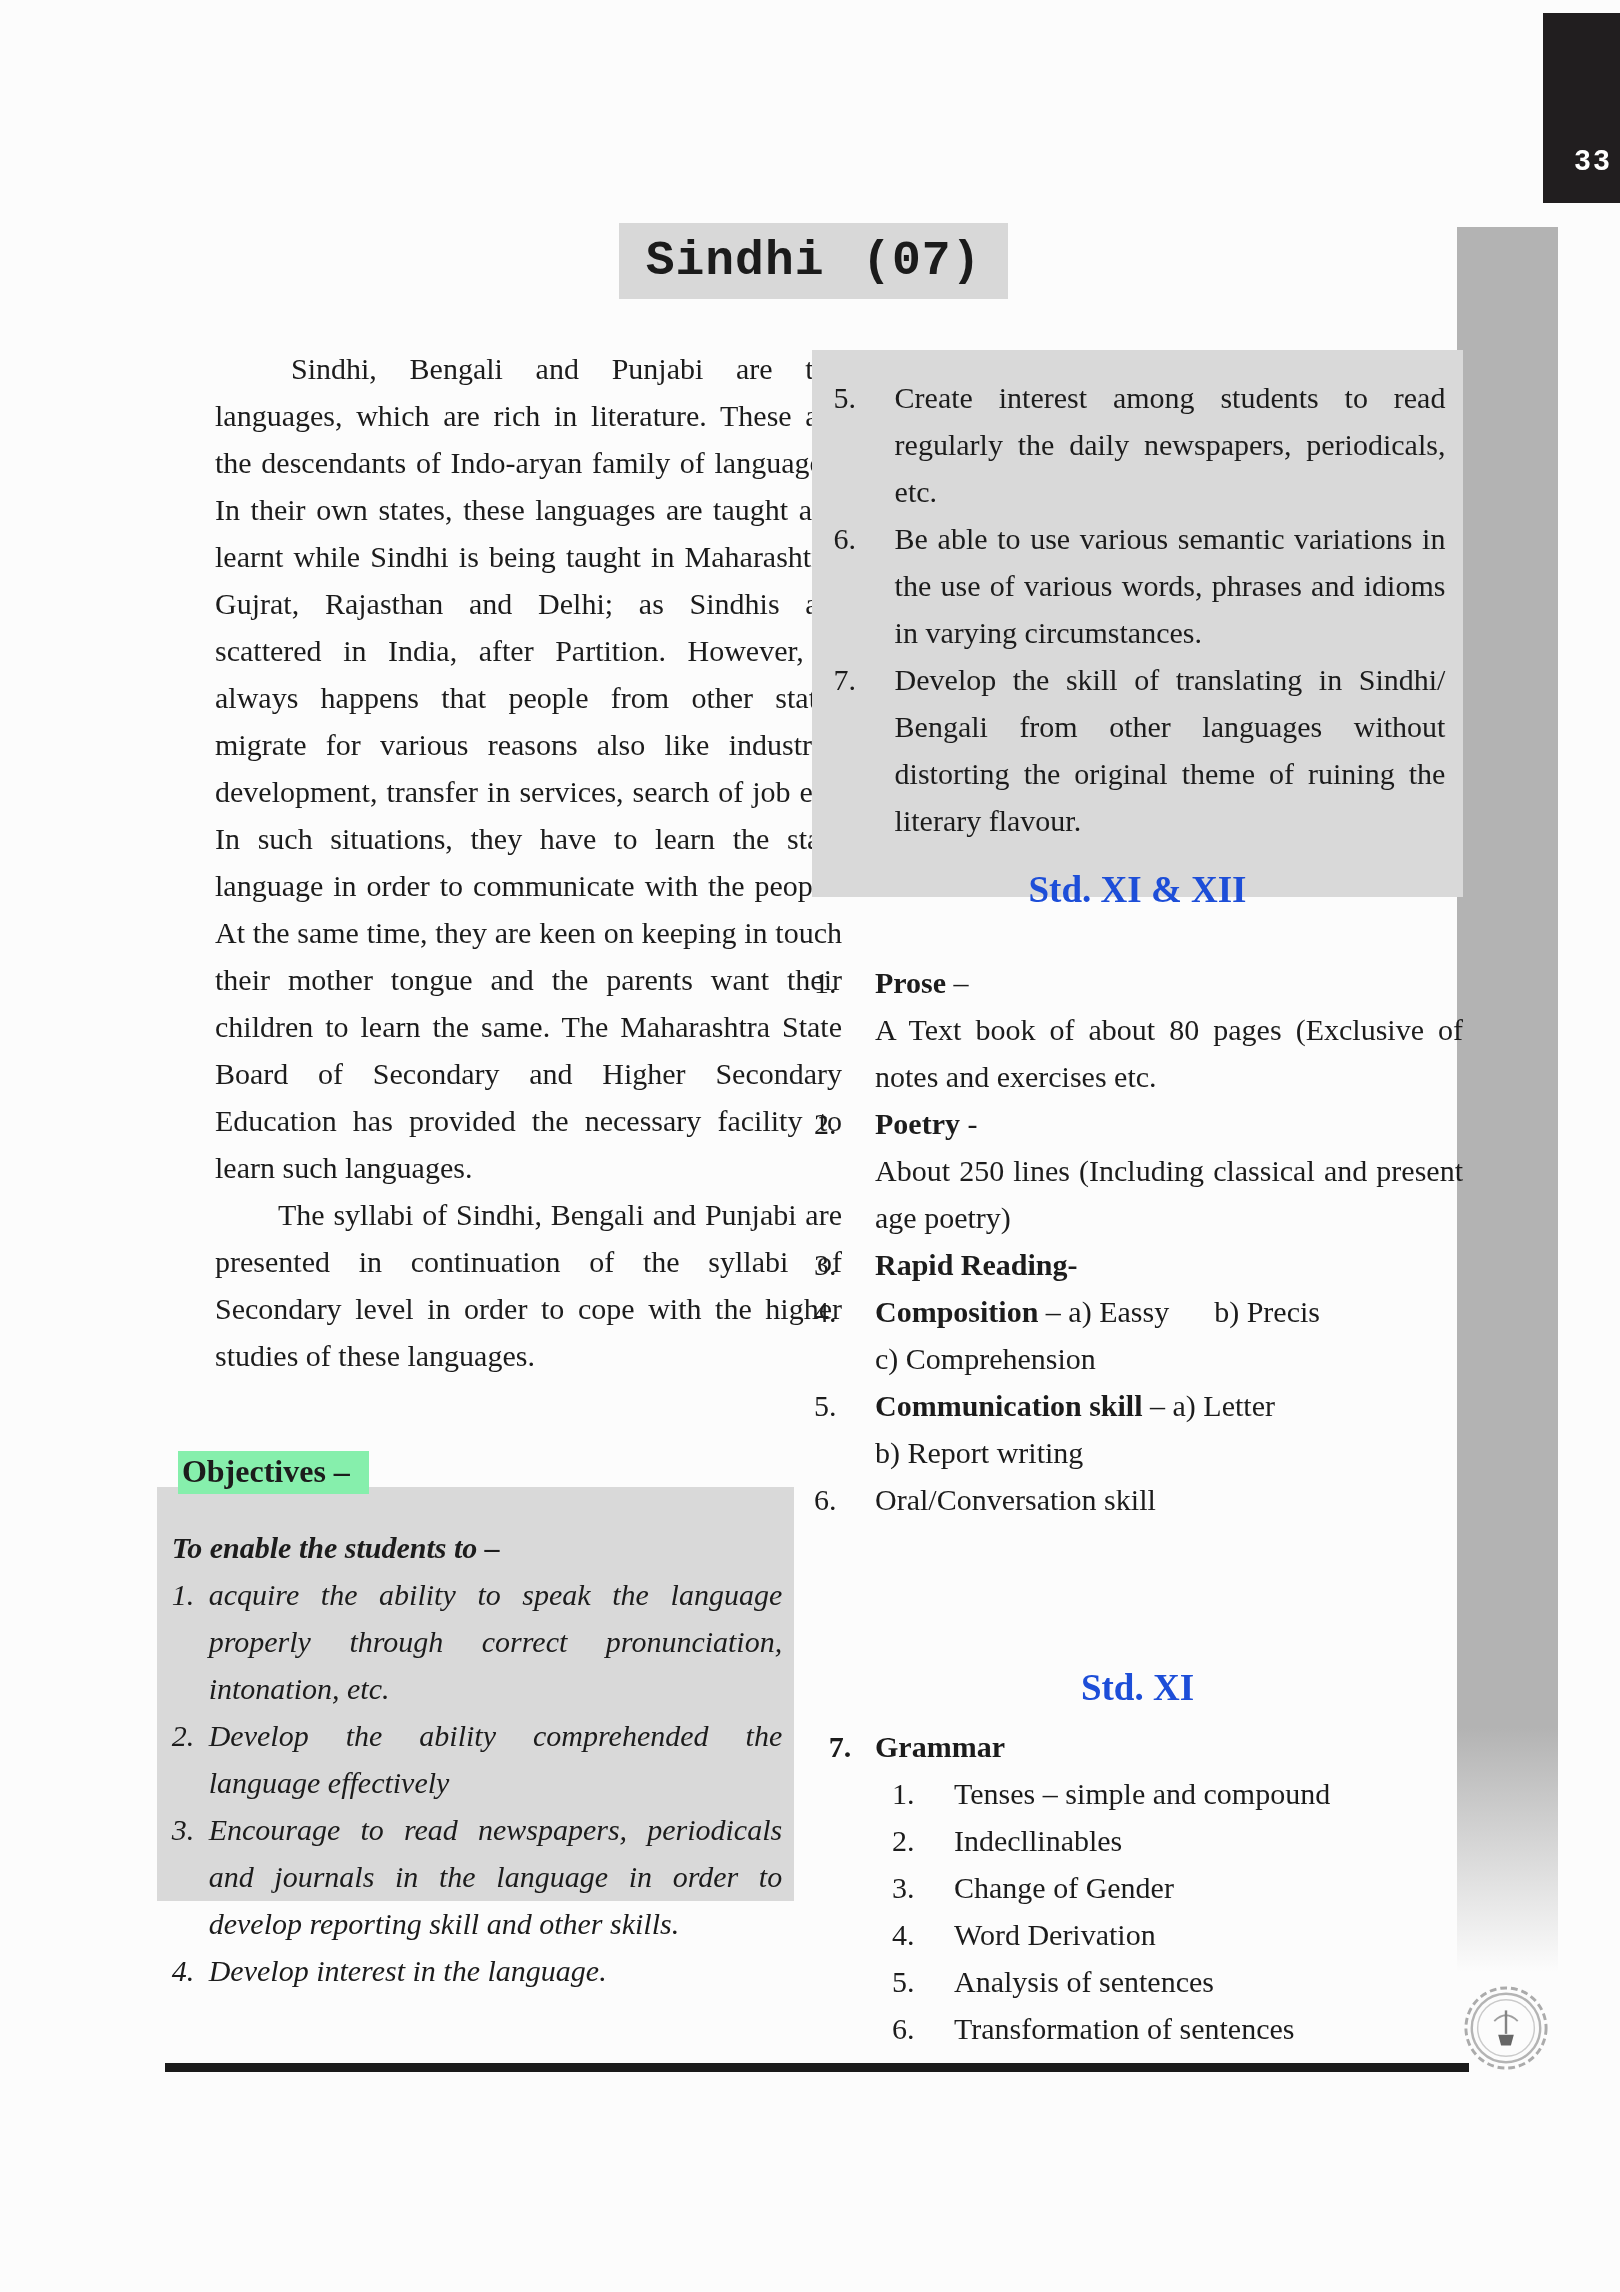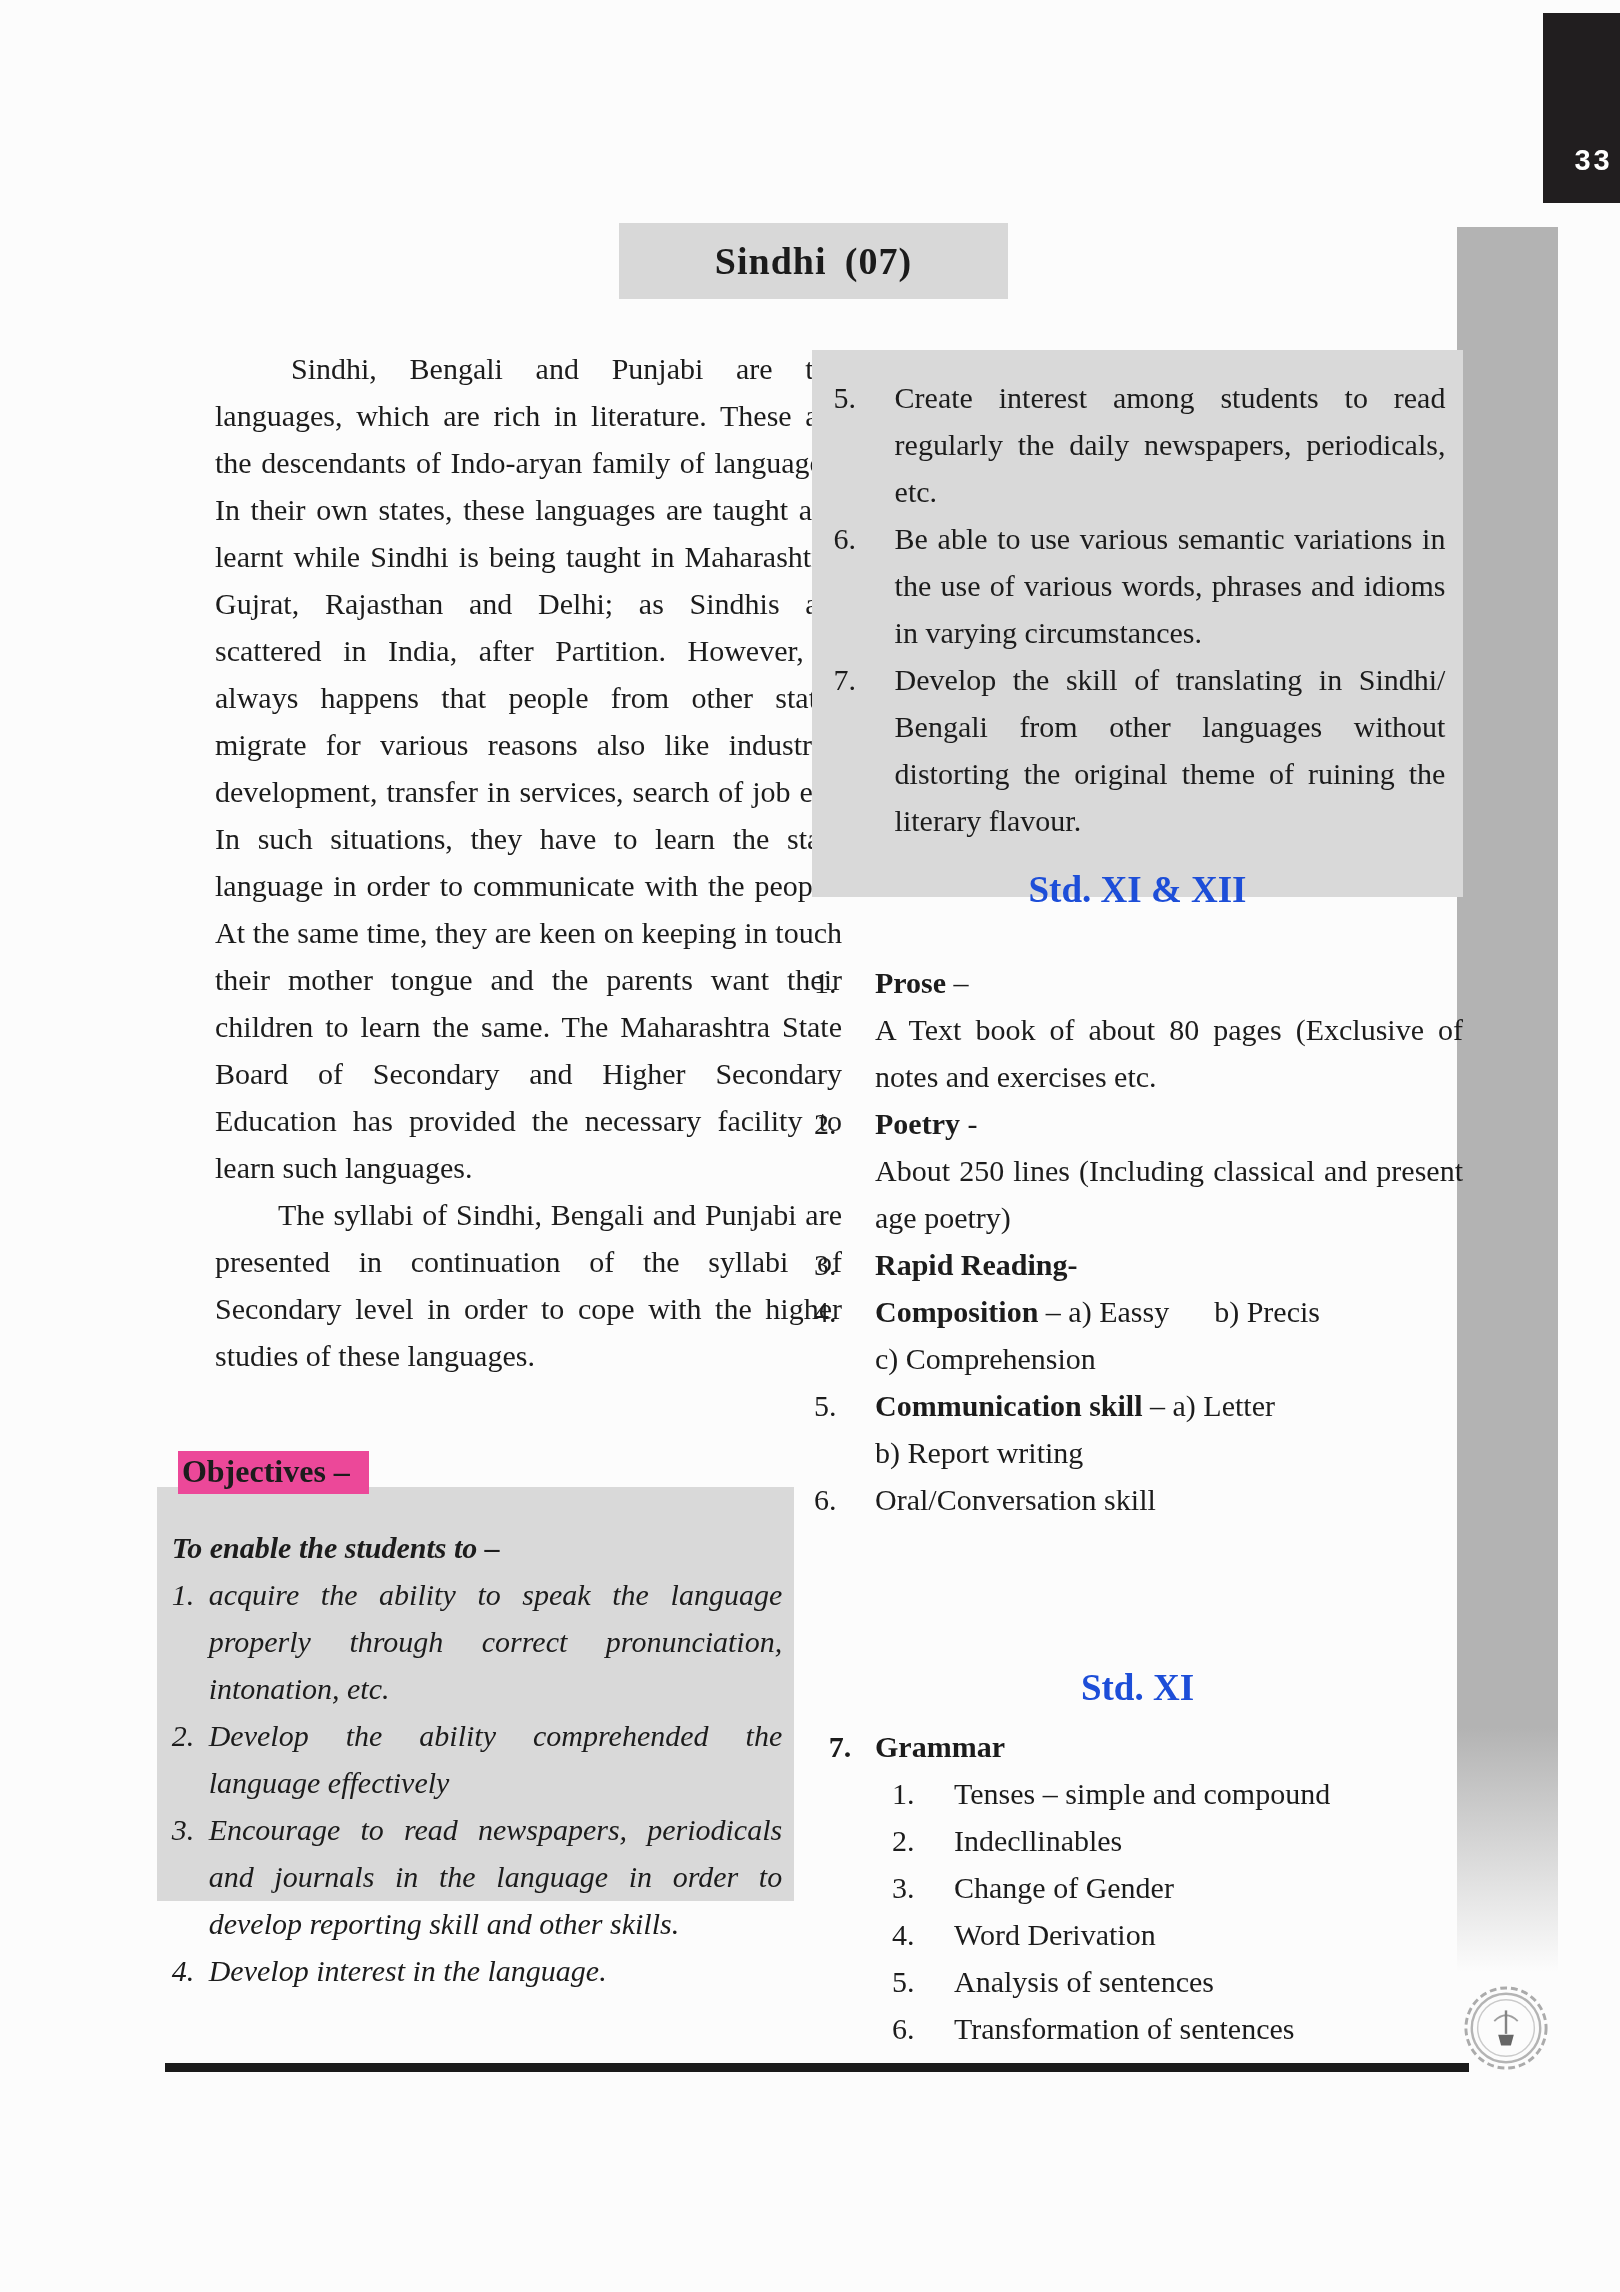--- a/index.html
+++ b/index.html
@@ -27,35 +27,35 @@
     position:absolute;left:1457px;top:227px;width:101px;height:1745px;
     background:linear-gradient(to bottom,#b3b3b3 0%,#b3b3b3 86%,rgba(243,243,243,0) 100%);
   }
   
   .title-box{
     position:absolute;left:619px;top:223px;width:389px;height:76px;
     background:#d8d8d8;
     display:flex;align-items:center;justify-content:center;
   }
   .title-box span{
-    font-family:Liberation Serif, serif;
-    font-weight:bold;font-size:38px;color:#1b1b1b;
+    font-family:Liberation Mono, monospace;
+    font-weight:bold;font-size:48px;color:#1b1b1b;
     letter-spacing:1px;word-spacing:7.8px;
   }
   
   .bodytext{font-size:30px;line-height:47px;text-align:justify;}
   .intro-block{position:absolute;left:167px;top:345px;width:627px;margin-left:48px;}
   .intro-block p{margin:0;}
   .p1{text-indent:76px;}
   .p2{text-indent:63px;}
   
   .obj-head{
     position:absolute;left:178px;top:1451px;z-index:3;
     font-size:32px;font-weight:bold;
-    background:#ec4899;padding:2px 19.6px 3.9px 3.9px;
+    background:#86efac;padding:2px 19.6px 3.9px 3.9px;
   }
   .obj-box{
     position:absolute;left:157px;top:1487px;width:637px;height:414px;
     background:#d9d9d9;z-index:2;
     box-sizing:border-box;padding:37px 11.8px 0 14.7px;font-style:italic;
   }
   .obj-intro{font-size:30px;line-height:47px;font-weight:bold;}
   .li{position:relative;padding-left:37px;margin:0;}
   .li .num{position:absolute;left:0;top:0;}
   

